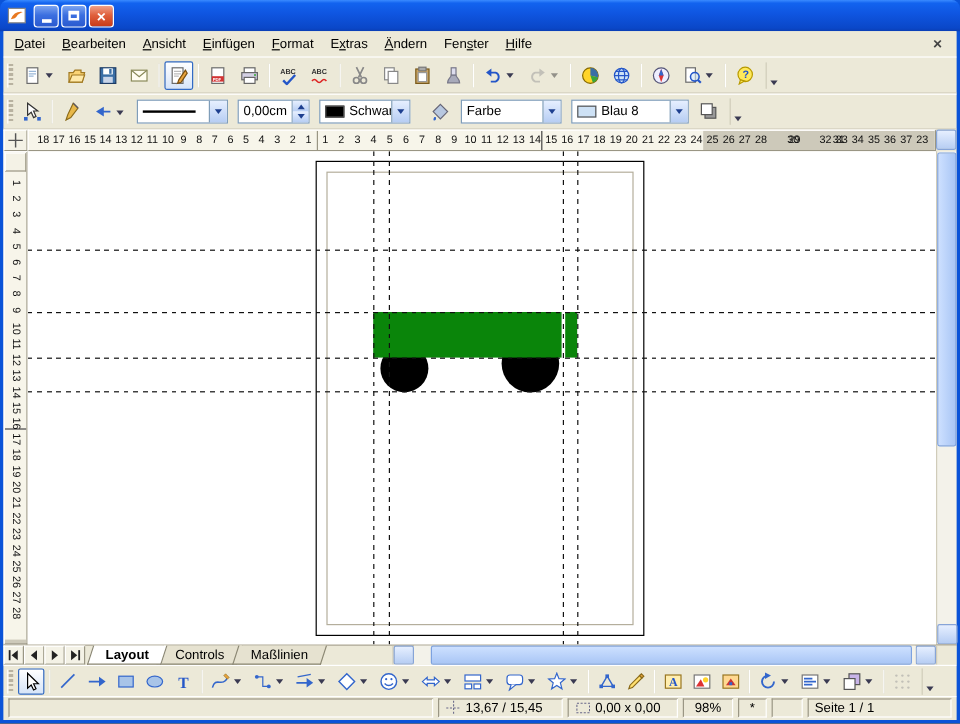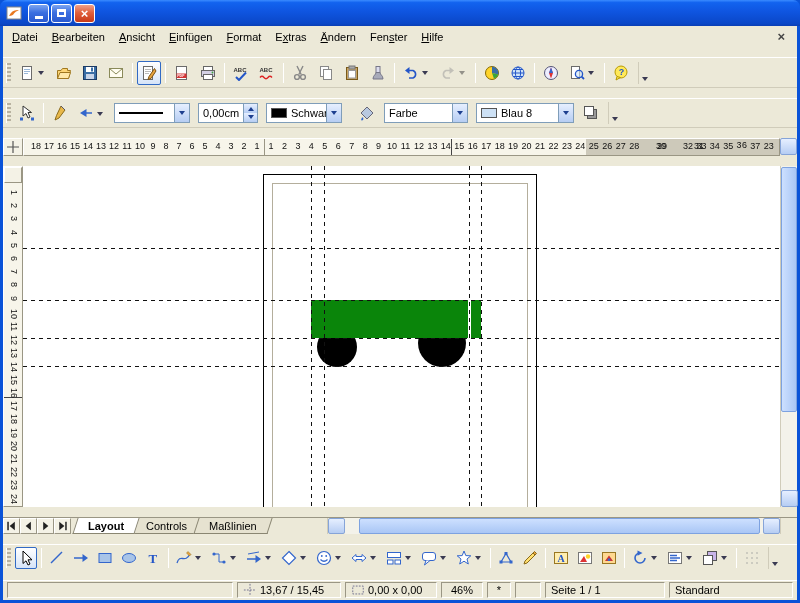--- a/index.html
+++ b/index.html
@@ -12,21 +12,21 @@
     background:linear-gradient(180deg,#3a8bff 0%,#1263ef 10%,#0f55e0 45%,#0a47c8 90%,#0a3eb4 100%);}
   .titlebar .appicon{width:16px;height:16px;margin:0 4px 0 2px;}
   .titlebar .title{flex:1;color:#fff;font-weight:bold;font-size:12px;text-shadow:1px 1px 1px #1a3a8a;white-space:nowrap;overflow:hidden;}
   .tb-winbtn{width:21px;height:19px;margin-left:2px;border-radius:3px;border:1px solid #fff;
     background:linear-gradient(180deg,#7ba4f0,#3b6fe0 45%,#2a5ad0);display:flex;align-items:center;justify-content:center;}
   .tb-winbtn.close{background:linear-gradient(180deg,#f0a088,#e0603c 45%,#c83a18);}
   .glyph-min{width:8px;height:3px;background:#fff;margin-top:8px;}
   .glyph-max{width:9px;height:8px;border:2px solid #fff;border-top-width:3px;}
   .glyph-close{color:#fff;font-weight:bold;font-size:13px;line-height:13px;}
 
-  .content{position:absolute;top:26px;left:3px;right:3px;bottom:3px;background:#ece9d8;display:flex;flex-direction:column;gap:10px;}
+  .content{position:absolute;top:26px;left:3px;right:3px;bottom:3px;background:#ece9d8;display:flex;flex-direction:column;}
 
   
   .menubar{height:21px;display:flex;align-items:center;padding:0 2px;background:#ece9d8;}
   .menu-item{padding:3px 7px;cursor:default;white-space:nowrap;}
   .menu-item u{text-decoration:underline;}
   .menu-close{margin-left:auto;margin-right:6px;color:#444;font-size:13px;font-weight:bold;padding:0 4px;}
 
   
   .toolbar{display:flex;align-items:center;background:#ece9d8;border-top:1px solid #fff;border-bottom:1px solid #d0ccba;padding:0 2px;}
   .toolbar.row1{height:31px;}
@@ -517,21 +517,21 @@
           <span class="num" style="left: 583.25px;">26</span>
           <span class="num" style="left: 596.7px;">27</span>
           <span class="num" style="left: 610.15px;">28</span>
           <span class="num" style="left: 638px; text-align: center;">29</span>
           <span class="num" style="left: 637.05px;">30</span>
           <span class="num" style="left: 675px;">31</span>
           <span class="num" style="left: 663.95px;">32</span>
           <span class="num" style="left: 677.4px;">33</span>
           <span class="num" style="left: 690.85px;">34</span>
           <span class="num" style="left: 704.3px;">35</span>
-          <span class="num" style="left: 717.75px; font-family: Liberation Mono, monospace;">36</span>
+          <span class="num" style="left: 717.75px;">36</span>
           <span class="num" style="left: 731.2px;">37</span>
           <span class="num" style="left: 744.65px;">23</span>
         </div>
       <span class="scrolltop-cell">
           <span class="scroll-btn">
             <i class="i-up"></i>
           </span>
         </span>
     </div>
 
@@ -910,30 +910,27 @@
         </span>
         <span class="sfield f-size">
           <span class="sic">
             <svg viewBox="0 0 16 16" width="14" height="14" style="display:block">
               <rect x="2" y="3.5" width="12" height="9" fill="none" stroke="#668" stroke-dasharray="2 1.5"></rect>
             </svg>
           </span>
           <span>0,00 x 0,00</span>
         </span>
         <span class="sfield f-zoom">
-          <span>46%</span>
+          <span>98%</span>
         </span>
         <span class="sfield f-modified">
           <span>*</span>
         </span>
         <span class="sfield f-blank">
           <span></span>
         </span>
         <span class="sfield f-page">
           <span>Seite 1 / 1</span>
         </span>
-        <span class="sfield f-style">
-          <span>Standard</span>
-        </span>
       </div>
 
   </div>
 </div>
 
 </body></html>

